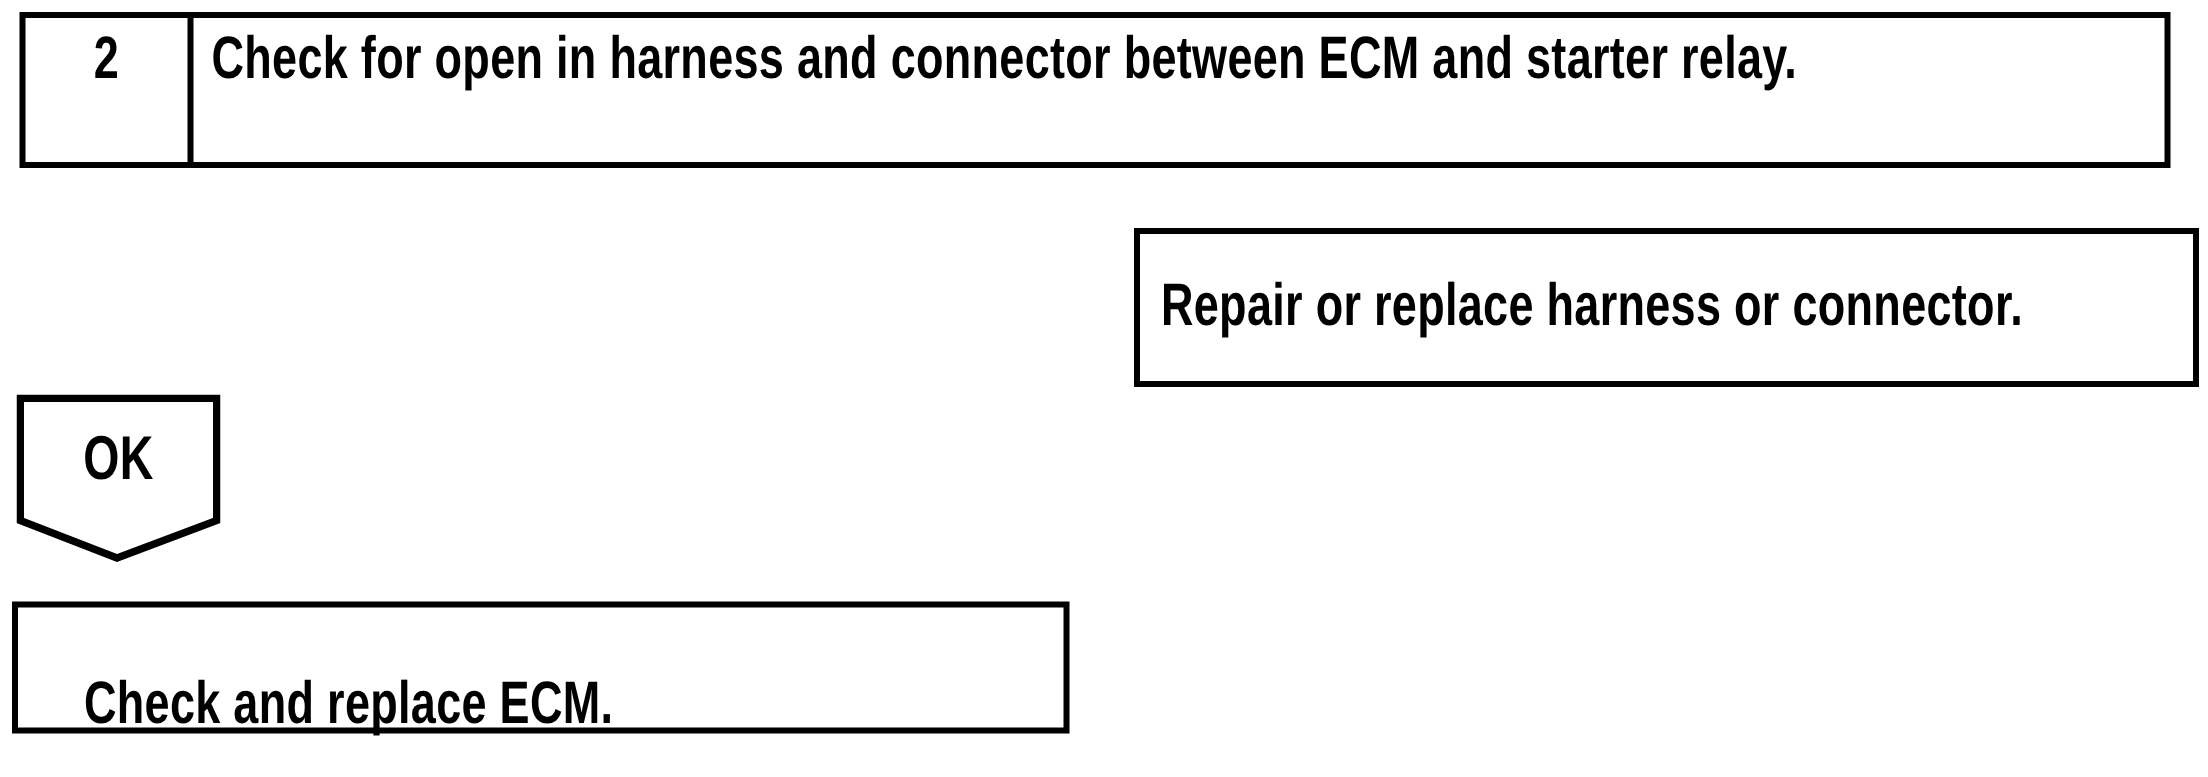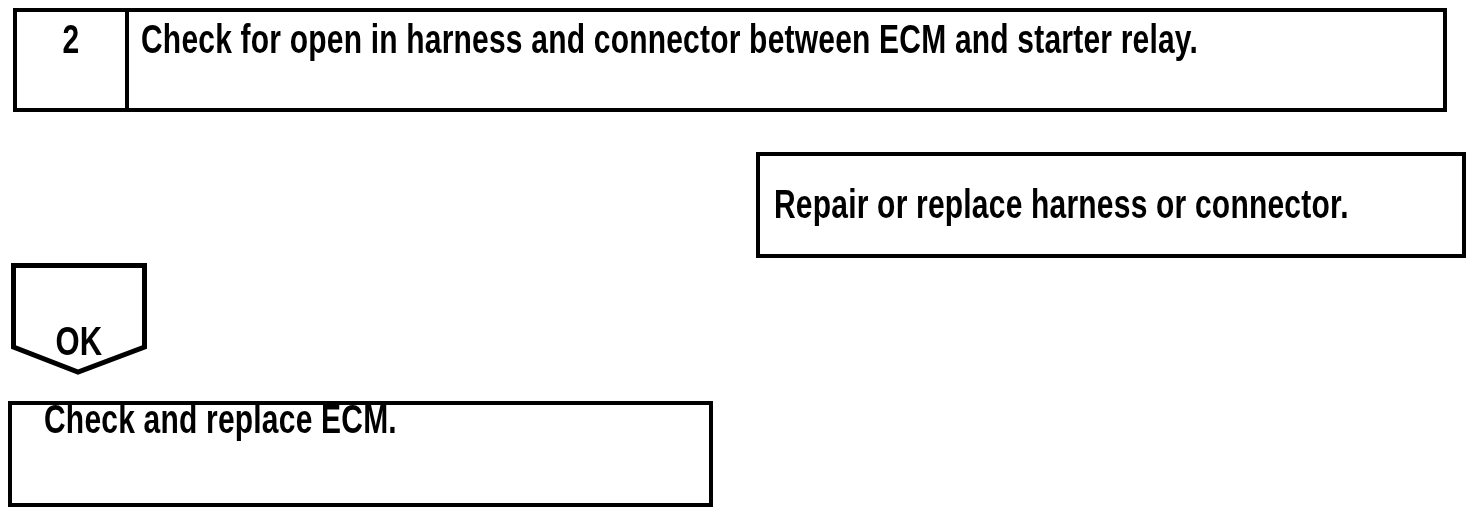--- a/index.html
+++ b/index.html
@@ -55,33 +55,33 @@
     position: absolute;
     display: flex;
     align-items: center;
     justify-content: center;
     font-size: 31px;
     line-height: 31px;
   }
   .ng-connector { left: 607px; top: 146px; width: 123px; height: 110px; }
   .ng-connector .connector-label { left: 0; top: 0; width: 100%; height: 100%; padding-left: 6px; }
   .ok-connector { left: 11px; top: 263px; width: 136px; height: 112px; }
-  .ok-connector .connector-label { left: 0; top: 0; width: 100%; height: 84px; margin-top: 36px; }
+  .ok-connector .connector-label { left: 0; top: 0; width: 100%; height: 84px; }
 
   
   .ng-action-box {
     left: 736px; top: 152px; width: 710px; height: 106px;
     display: flex; align-items: center;
     padding-left: 14px;
     font-size: 30px; line-height: 30px; margin-left: 20px;
   }
   .ok-action-box {
-    left: 8px; top: 401px; width: 705px; height: 106px;
-    display: flex; align-items: flex-start;
-    padding-left: 32px;
+    left: 8px; top: 401px; width: 705px; height: 88px;
+    display: flex; align-items: flex-end;
+    padding-left: 44px;
     font-size: 30px; line-height: 30px;
   }
 </style>
 </head>
 <body>
 
 <div class="page">
 
   <div class="box step-box">
     <div class="step-number-cell">

